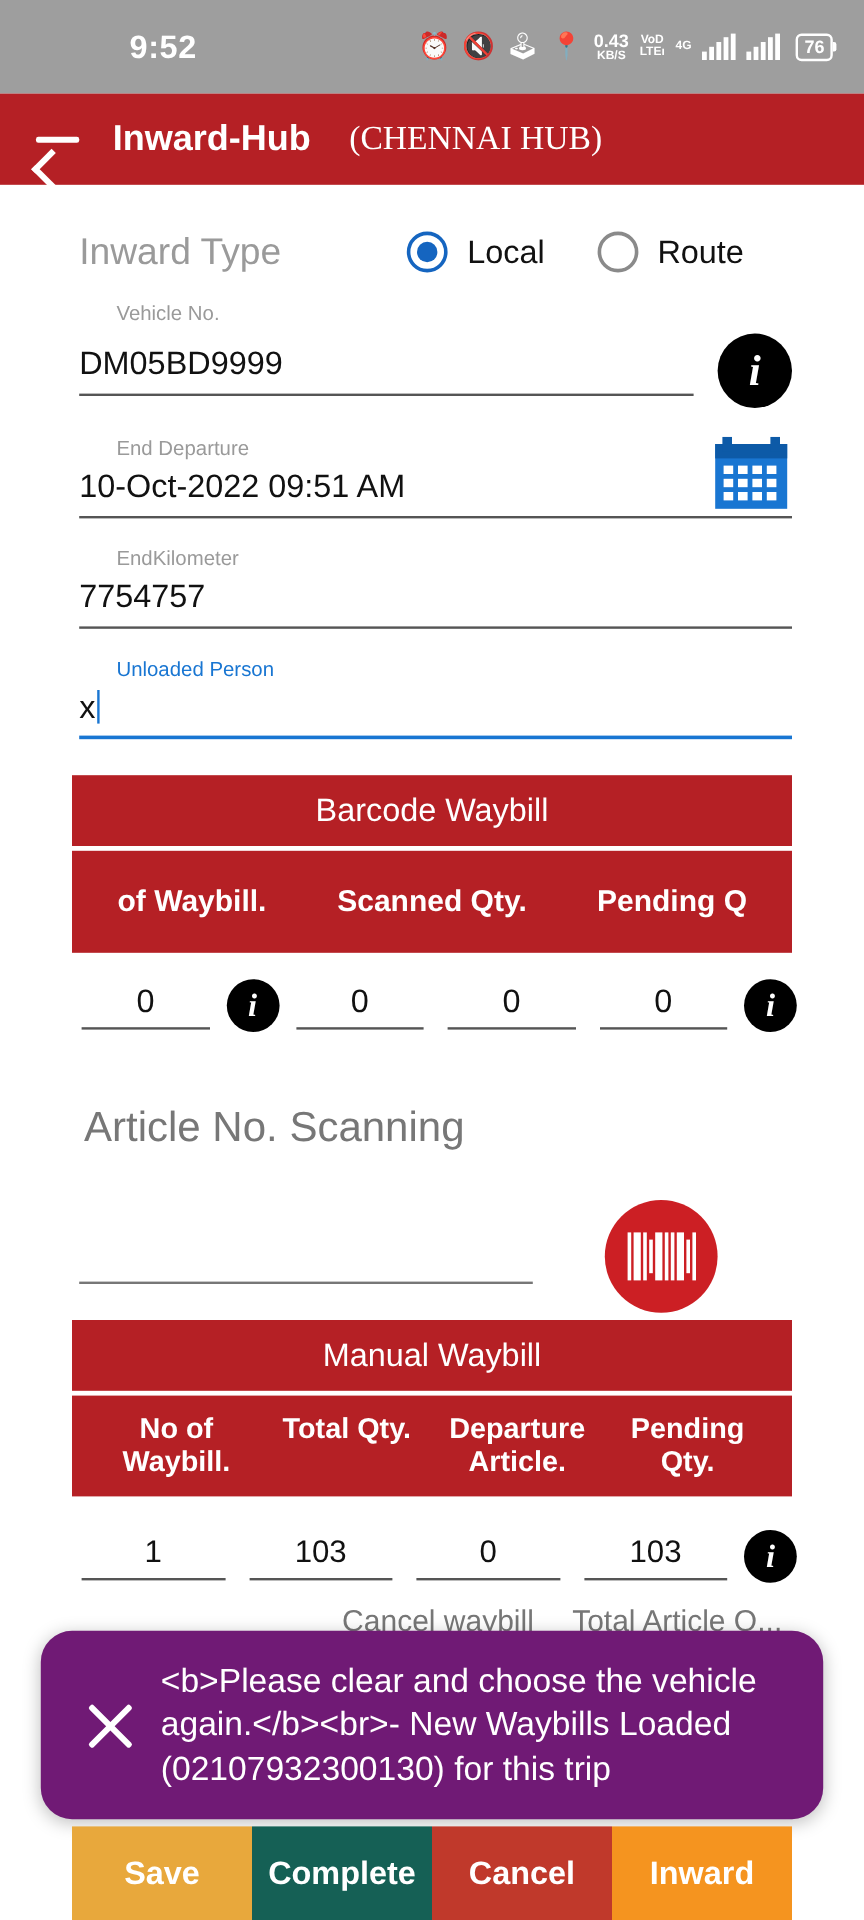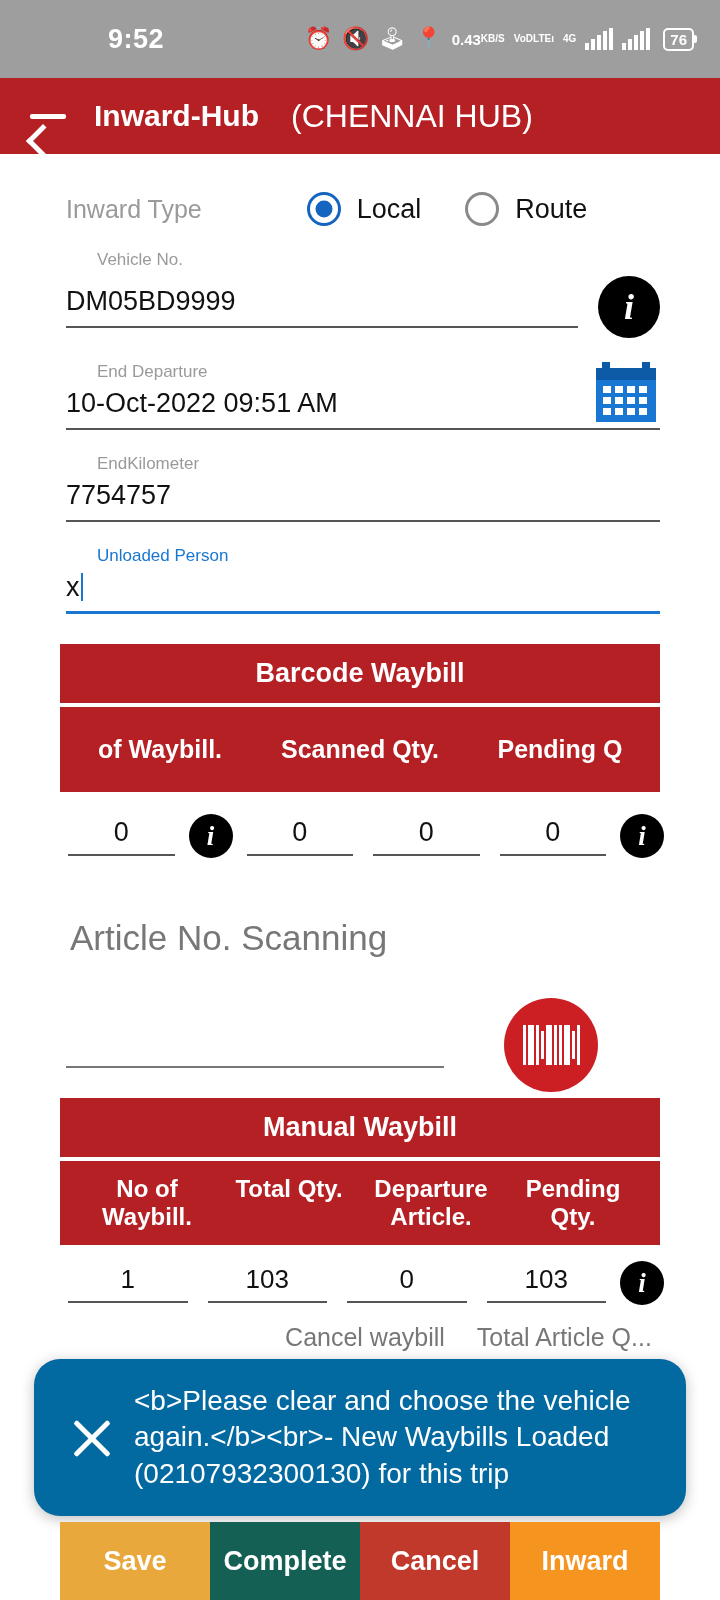--- a/index.html
+++ b/index.html
@@ -32,21 +32,21 @@
     letter-spacing: 0.5px;
     margin-left: 82px;
   }
   .status-icons {
     margin-left: auto;
     display: flex;
     align-items: center;
     gap: 9px;
   }
   .si { font-size: 22px; line-height: 1; display: inline-block; }
-  .si-net { display: flex; flex-direction: row; align-items: center; line-height: 1; }
+  .si-net { display: flex; flex-direction: column; align-items: center; line-height: 1; }
   .si-net .l1 { font-size: 15px; font-weight: bold; }
   .si-net .l2 { font-size: 10px; font-weight: bold; }
   .bars { display: flex; align-items: flex-end; gap: 2px; height: 22px; }
   .bars i { display: block; width: 4px; background: #fff; }
   .bars i:nth-child(1){height:7px}
   .bars i:nth-child(2){height:11px}
   .bars i:nth-child(3){height:15px}
   .bars i:nth-child(4){height:19px}
   .bars i:nth-child(5){height:22px}
   .battery {
@@ -84,32 +84,32 @@
   .back-arrow::before {
     content:""; position:absolute; left:8px; top:18px;
     width:36px; height:5px; background:#fff; border-radius:2px;
   }
   .back-arrow::after {
     content:""; position:absolute; left:4px; top:20.5px;
     width:19px;height:19px;border-left:5px solid #fff;border-bottom:5px solid #fff;
     transform: rotate(45deg); transform-origin: left bottom;
   }
   .app-title { font-size: 30px; font-weight: bold; }
-  .app-sub { font-size: 32px; margin-left: 32px; }
+  .app-sub { font-size: 28px; margin-left: 32px; font-family: Liberation Serif, serif; }
 
   
   .content { padding: 0 0 0 0; position: relative; height: 1446px; }
 
   .row-inward {
     display: flex; align-items: center;
     padding: 38px 60px 0 66px;
   }
   .label-grey {
     color: #9a9a9a;
-    font-size: 25px;
+    font-size: 31px;
   }
   .radio-group { margin-left: 105px; display:flex; align-items:center; gap: 16px;}
   .radio {
     width: 34px; height: 34px; border-radius: 50%;
     border: 3px solid #8a8a8a; display:inline-block; position:relative;
   }
   .radio.checked { border-color:#1565c0; }
   .radio.checked::after{
     content:""; position:absolute; left:50%; top:50%; transform:translate(-50%,-50%);
     width:17px;height:17px;border-radius:50%;background:#1565c0;
@@ -145,21 +145,21 @@
 
   .cal-icon { position:absolute; right:62px; top:24px; width:64px; height:62px; }
   .cal-icon svg { width:64px; height:62px; display:block; }
 
   
   .red-bar {
     margin: 30px 60px 0 60px;
     background: #b52025;
     color: #fff;
     text-align: center;
-    font-weight: bold;
+    font-weight: normal;
     font-size: 27px;
     padding: 14px 0;
   }
   .red-head {
     margin: 4px 60px 0 60px;
     background: #b52025;
     color:#fff;
     font-weight:bold;
     font-size:25px;
     display:flex;
@@ -197,21 +197,21 @@
     background:#cc1f24; display:flex;align-items:center;justify-content:center;
     margin-bottom: -24px;
   }
   .barcode-glyph { display:flex; align-items:center; gap:2px; height:40px; }
   .barcode-glyph i { display:block; width:3px; height:100%; background:#fff; }
   .barcode-glyph i.w { width:6px; }
   .barcode-glyph i.s { height:28px; }
 
   
   .manual-head {
-    margin: 4px 60px 0 60px;
+    margin: 4px 60px 12px 60px;
     background: #b52025;
     color:#fff; font-weight:bold; font-size:24px;
     display:flex; padding: 14px 16px;
   }
   .manual-head span{flex:1;text-align:center;}
   .manual-head span.two { line-height:1.15; }
 
   .mrow { display:flex; align-items:center; padding: 16px 56px 0 62px; gap:8px;}
   .mcell { flex:1; text-align:center; font-size:26px; color:#111;
            border-bottom:2px solid #555; padding-bottom:6px; margin:0 6px;}
@@ -222,21 +222,21 @@
   .trow { display:flex; align-items:center; padding: 10px 56px 0 62px;}
   .tlabel{ width:250px; font-size:26px; color:#777;}
   .tcell{ flex:1; text-align:center; font-size:26px; color:#111;
           border-bottom:2px solid #555; padding-bottom:6px; margin:0 26px;}
 
   
   .toast {
     position:absolute;
     left:34px; top:1205px;
     width: 652px;
-    background:#0369a1;
+    background:#701a75;
     border-radius: 26px;
     color:#fff;
     display:flex; align-items:center;
     padding: 24px 30px;
     box-shadow: 0 3px 14px rgba(0,0,0,.25);
   }
   .toast-close {
     width:56px; height:56px; position:relative; flex:none; margin-right: 14px;
   }
   .toast-close::before, .toast-close::after{

